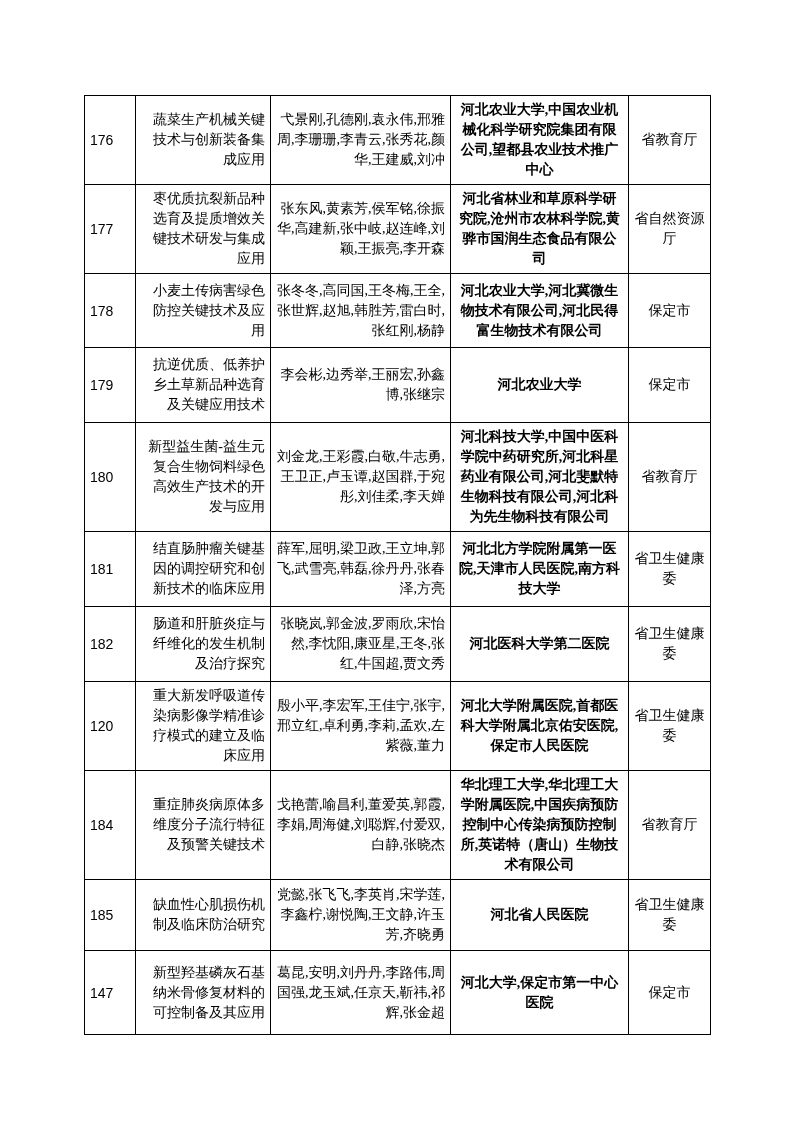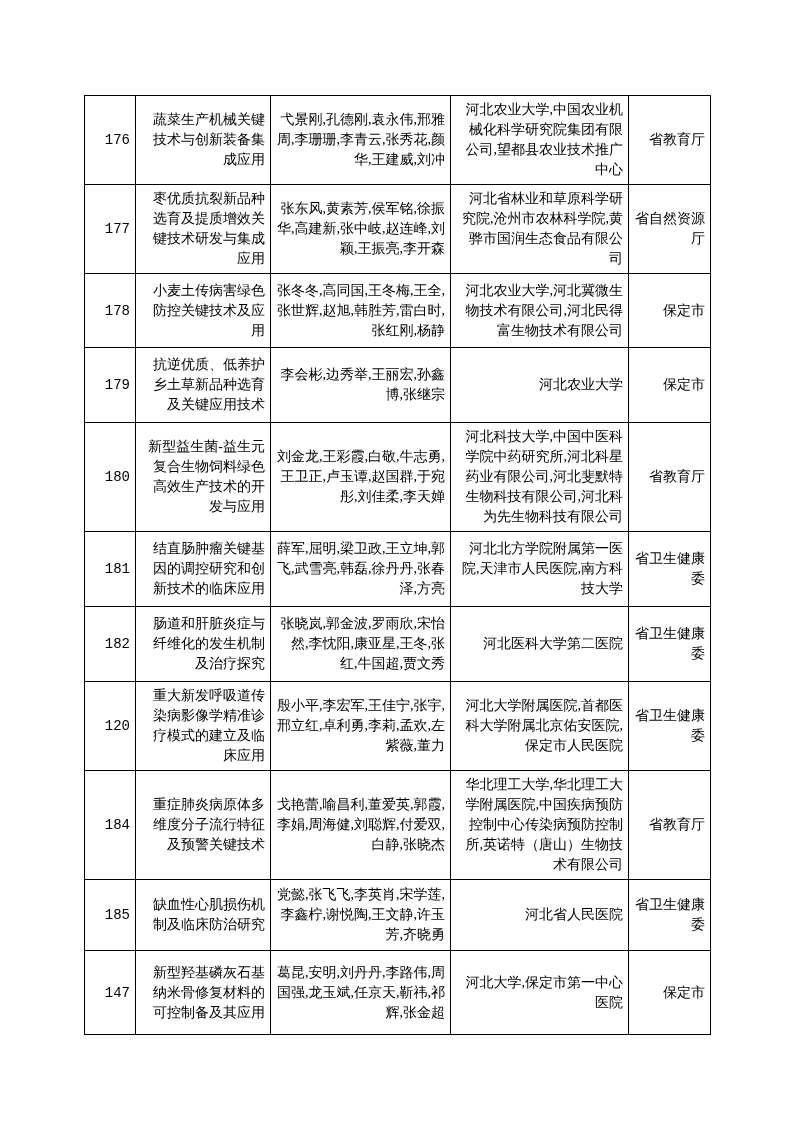--- a/index.html
+++ b/index.html
@@ -21,25 +21,25 @@
     font-size:14px;
     line-height:20px;
   }
   table.projects td{
     border:1px solid #000000;
     vertical-align:middle;
     padding:4px 5px;
     word-break:break-all;
     overflow-wrap:break-word;
   }
-  td.c-no{text-align:right;font-family:Liberation Mono, monospace;}
+  td.c-no{text-align:left;font-family:Liberation Sans, sans-serif;}
   td.c-title{text-align:right;}
   td.c-members{text-align:right;}
-  td.c-inst{text-align:right;}
-  td.c-unit{text-align:right;}
+  td.c-inst{text-align:center;font-weight:bold;}
+  td.c-unit{text-align:center;}
   
   table.projects tr:nth-child(1){height:80px;}
   table.projects tr:nth-child(2){height:75px;}
   table.projects tr:nth-child(3){height:74px;}
   table.projects tr:nth-child(4){height:75px;}
   table.projects tr:nth-child(5){height:109px;}
   table.projects tr:nth-child(6){height:75px;}
   table.projects tr:nth-child(7){height:75px;}
   table.projects tr:nth-child(8){height:83px;}
   table.projects tr:nth-child(9){height:105px;}

